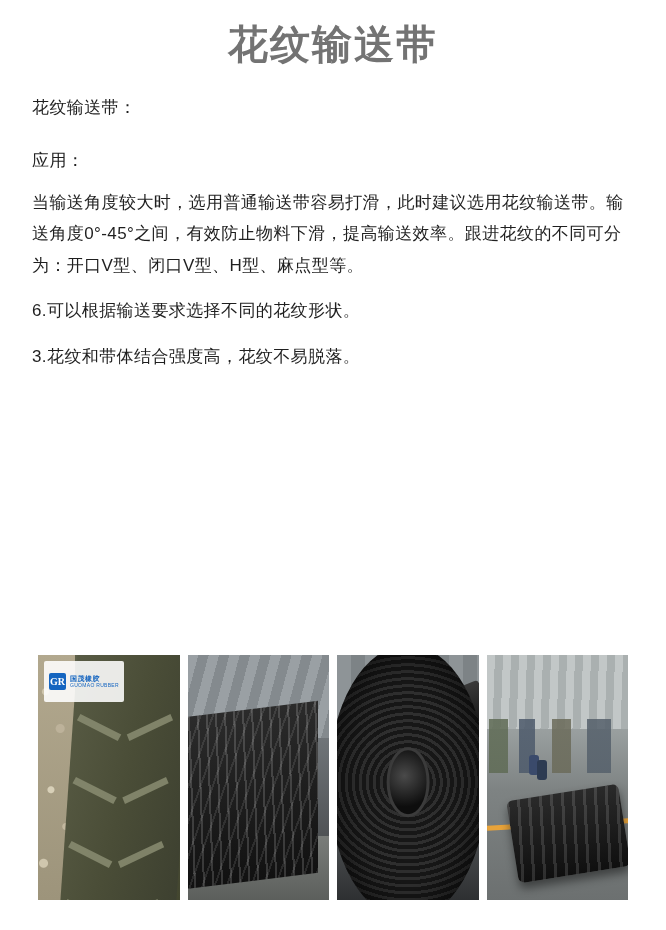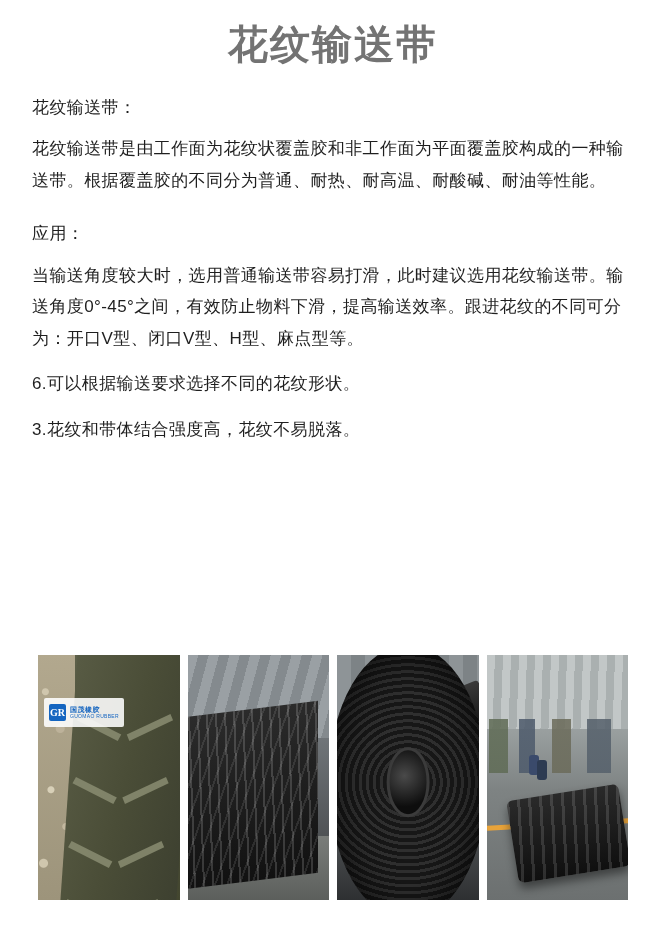--- a/index.html
+++ b/index.html
@@ -105,24 +105,23 @@
   .p1 .c3 { top: 74%; }
   .p1 .c4 { top: 96%; }
   .watermark {
     position: absolute;
     left: 6px;
     top: 6px;
     display: flex;
     align-items: center;
     gap: 4px;
     background: rgba(255,255,255,0.88);
-    padding: 6px 5px;
+    padding: 12px 5px;
     border-radius: 2px;
     z-index: 5;
-    margin-top: 37px;
   }
   .watermark .logo-box {
     width: 17px;
     height: 17px;
     background: #1565c0;
     color: #fff;
     font-size: 10px;
     font-weight: 700;
     line-height: 17px;
     text-align: center;
@@ -280,21 +279,20 @@
 </style>
 </head>
 <body>
 
 <div class="page">
 
   <h1 class="title">花纹输送带</h1>
 
   <div class="body-text">
     <p class="para tight">花纹输送带：</p>
-    <p class="para">花纹输送带是由工作面为花纹状覆盖胶和非工作面为平面覆盖胶构成的一种输送带。根据覆盖胶的不同分为普通、耐热、耐高温、耐酸碱、耐油等性能。</p>
     <p class="para tight">应用：</p>
     <p class="para">当输送角度较大时，选用普通输送带容易打滑，此时建议选用花纹输送带。输送角度0°-45°之间，有效防止物料下滑，提高输送效率。跟进花纹的不同可分为：开口V型、闭口V型、H型、麻点型等。</p>
     <p class="para">6.可以根据输送要求选择不同的花纹形状。</p>
     <p class="para">3.花纹和带体结合强度高，花纹不易脱落。</p>
   </div>
 
   <div class="gallery">
 
     <div class="photo p1">
       <div class="gravel"></div>

